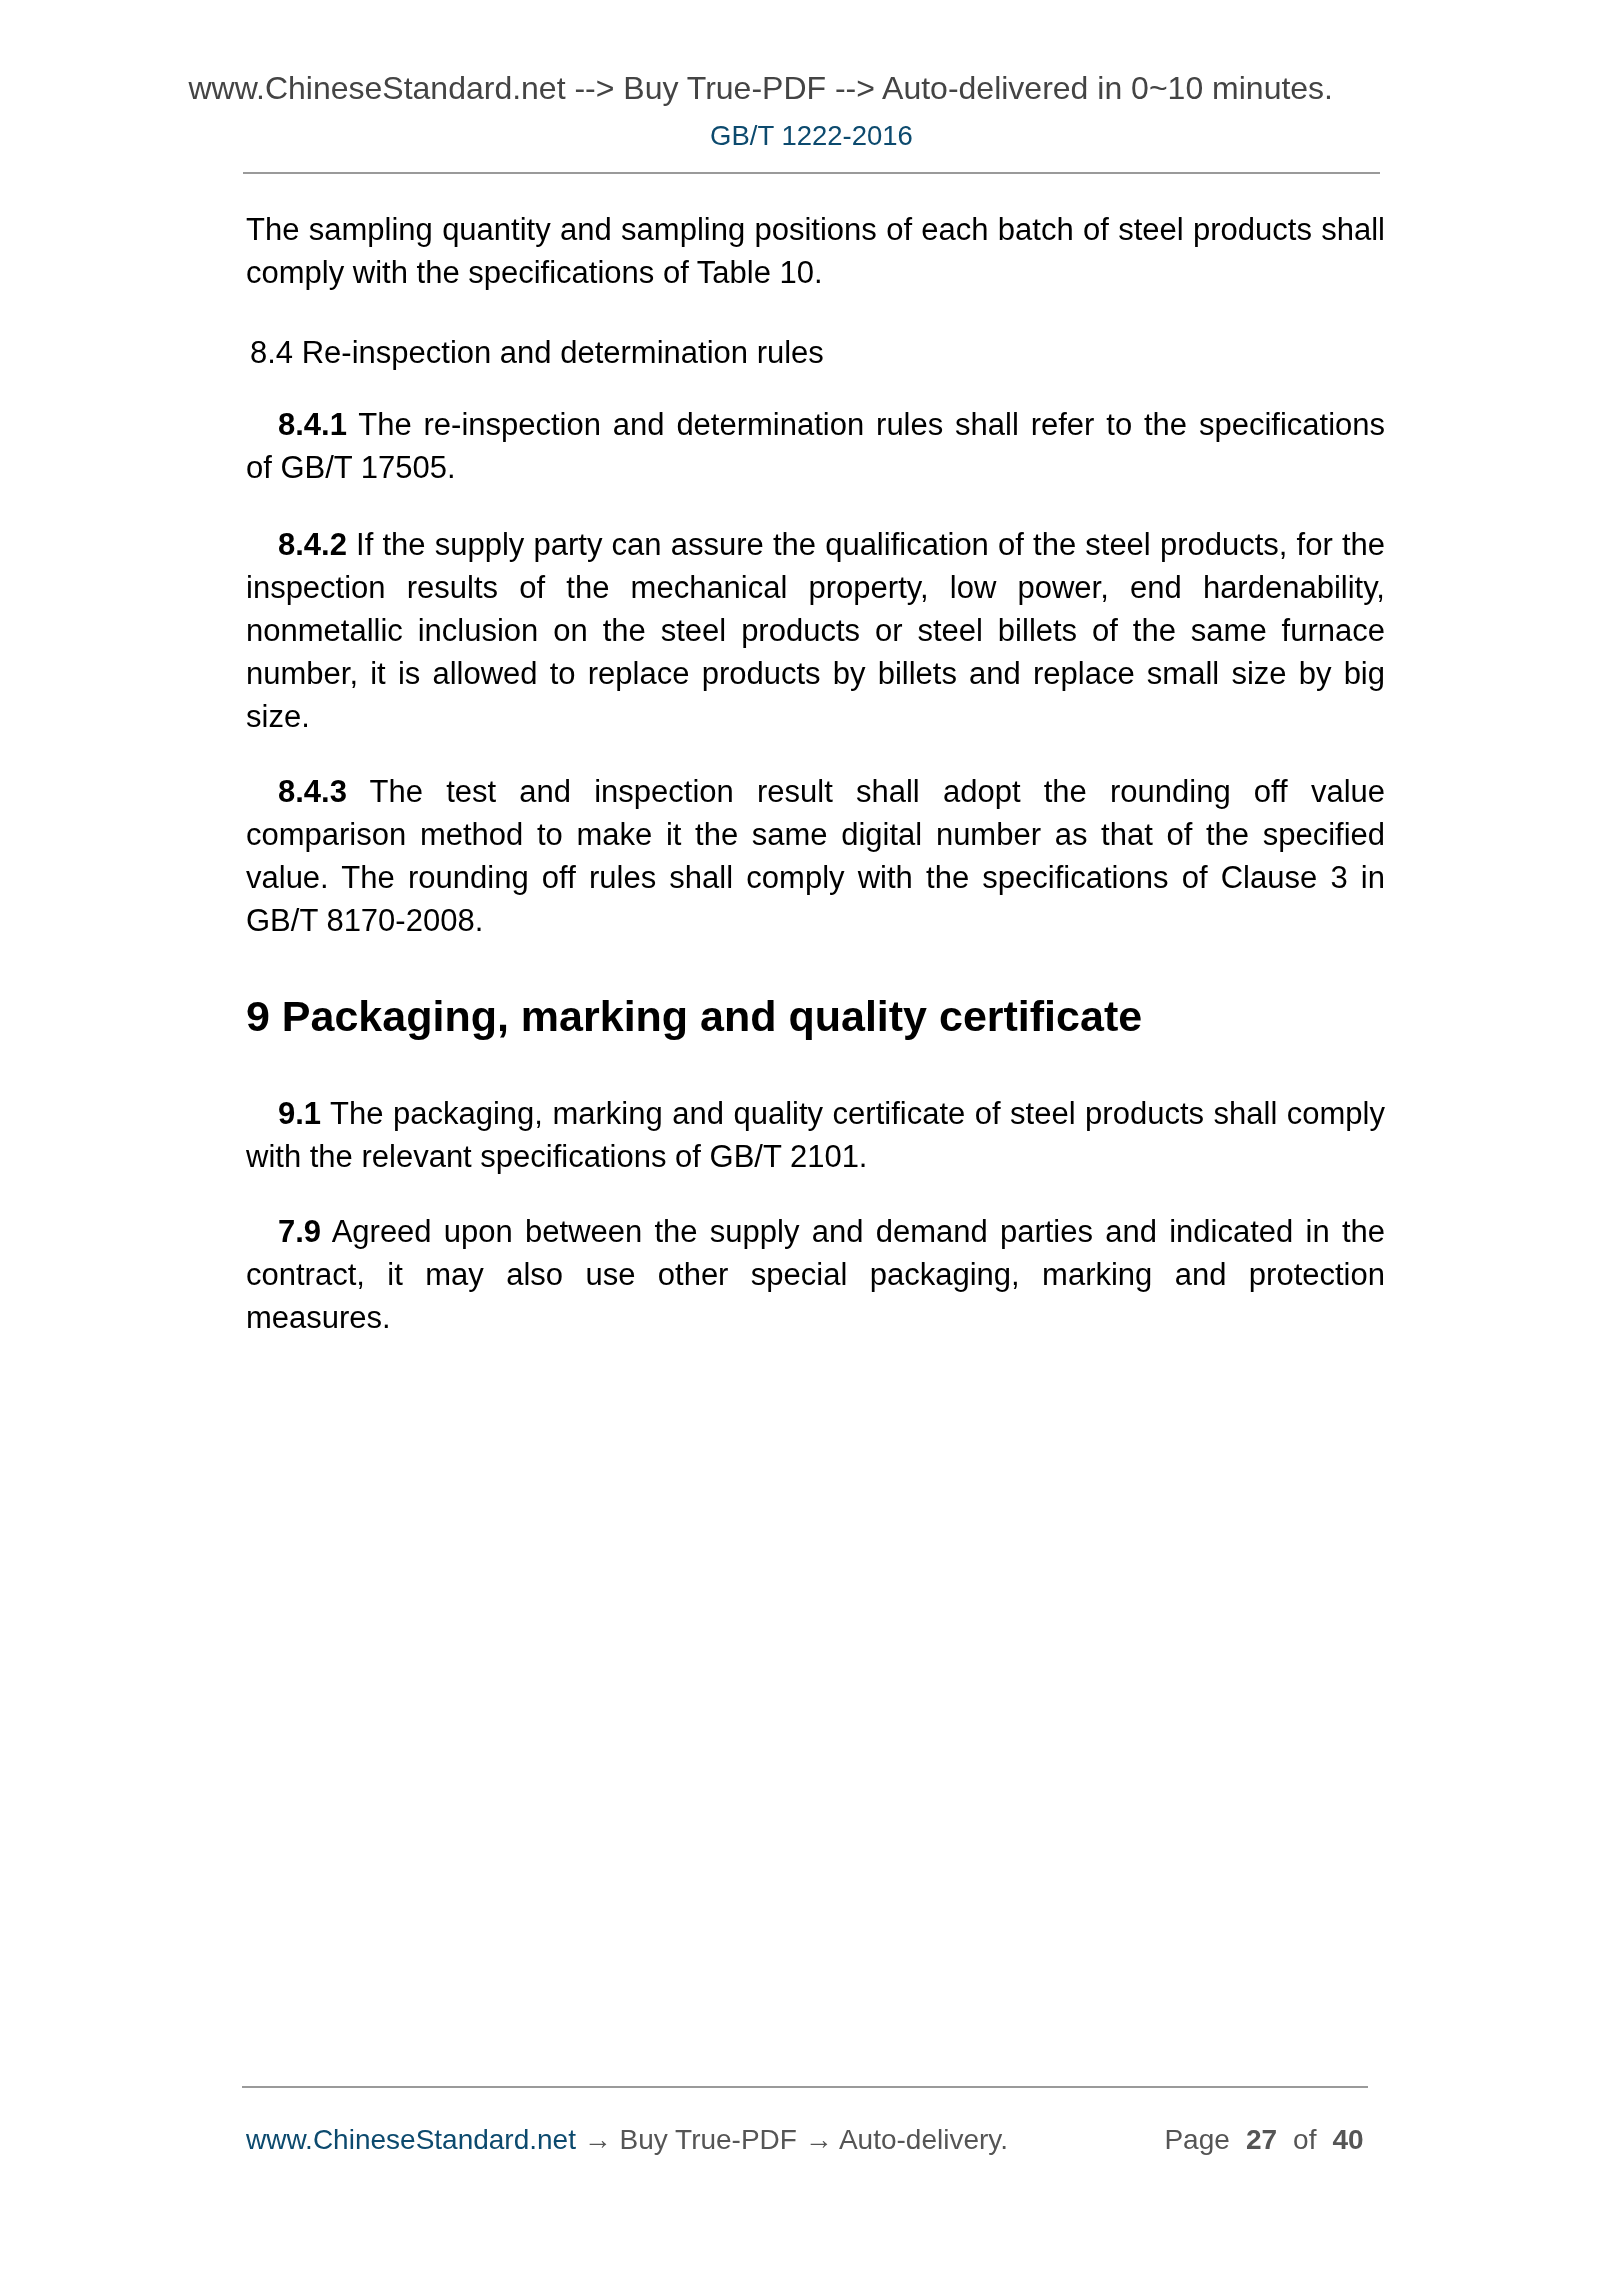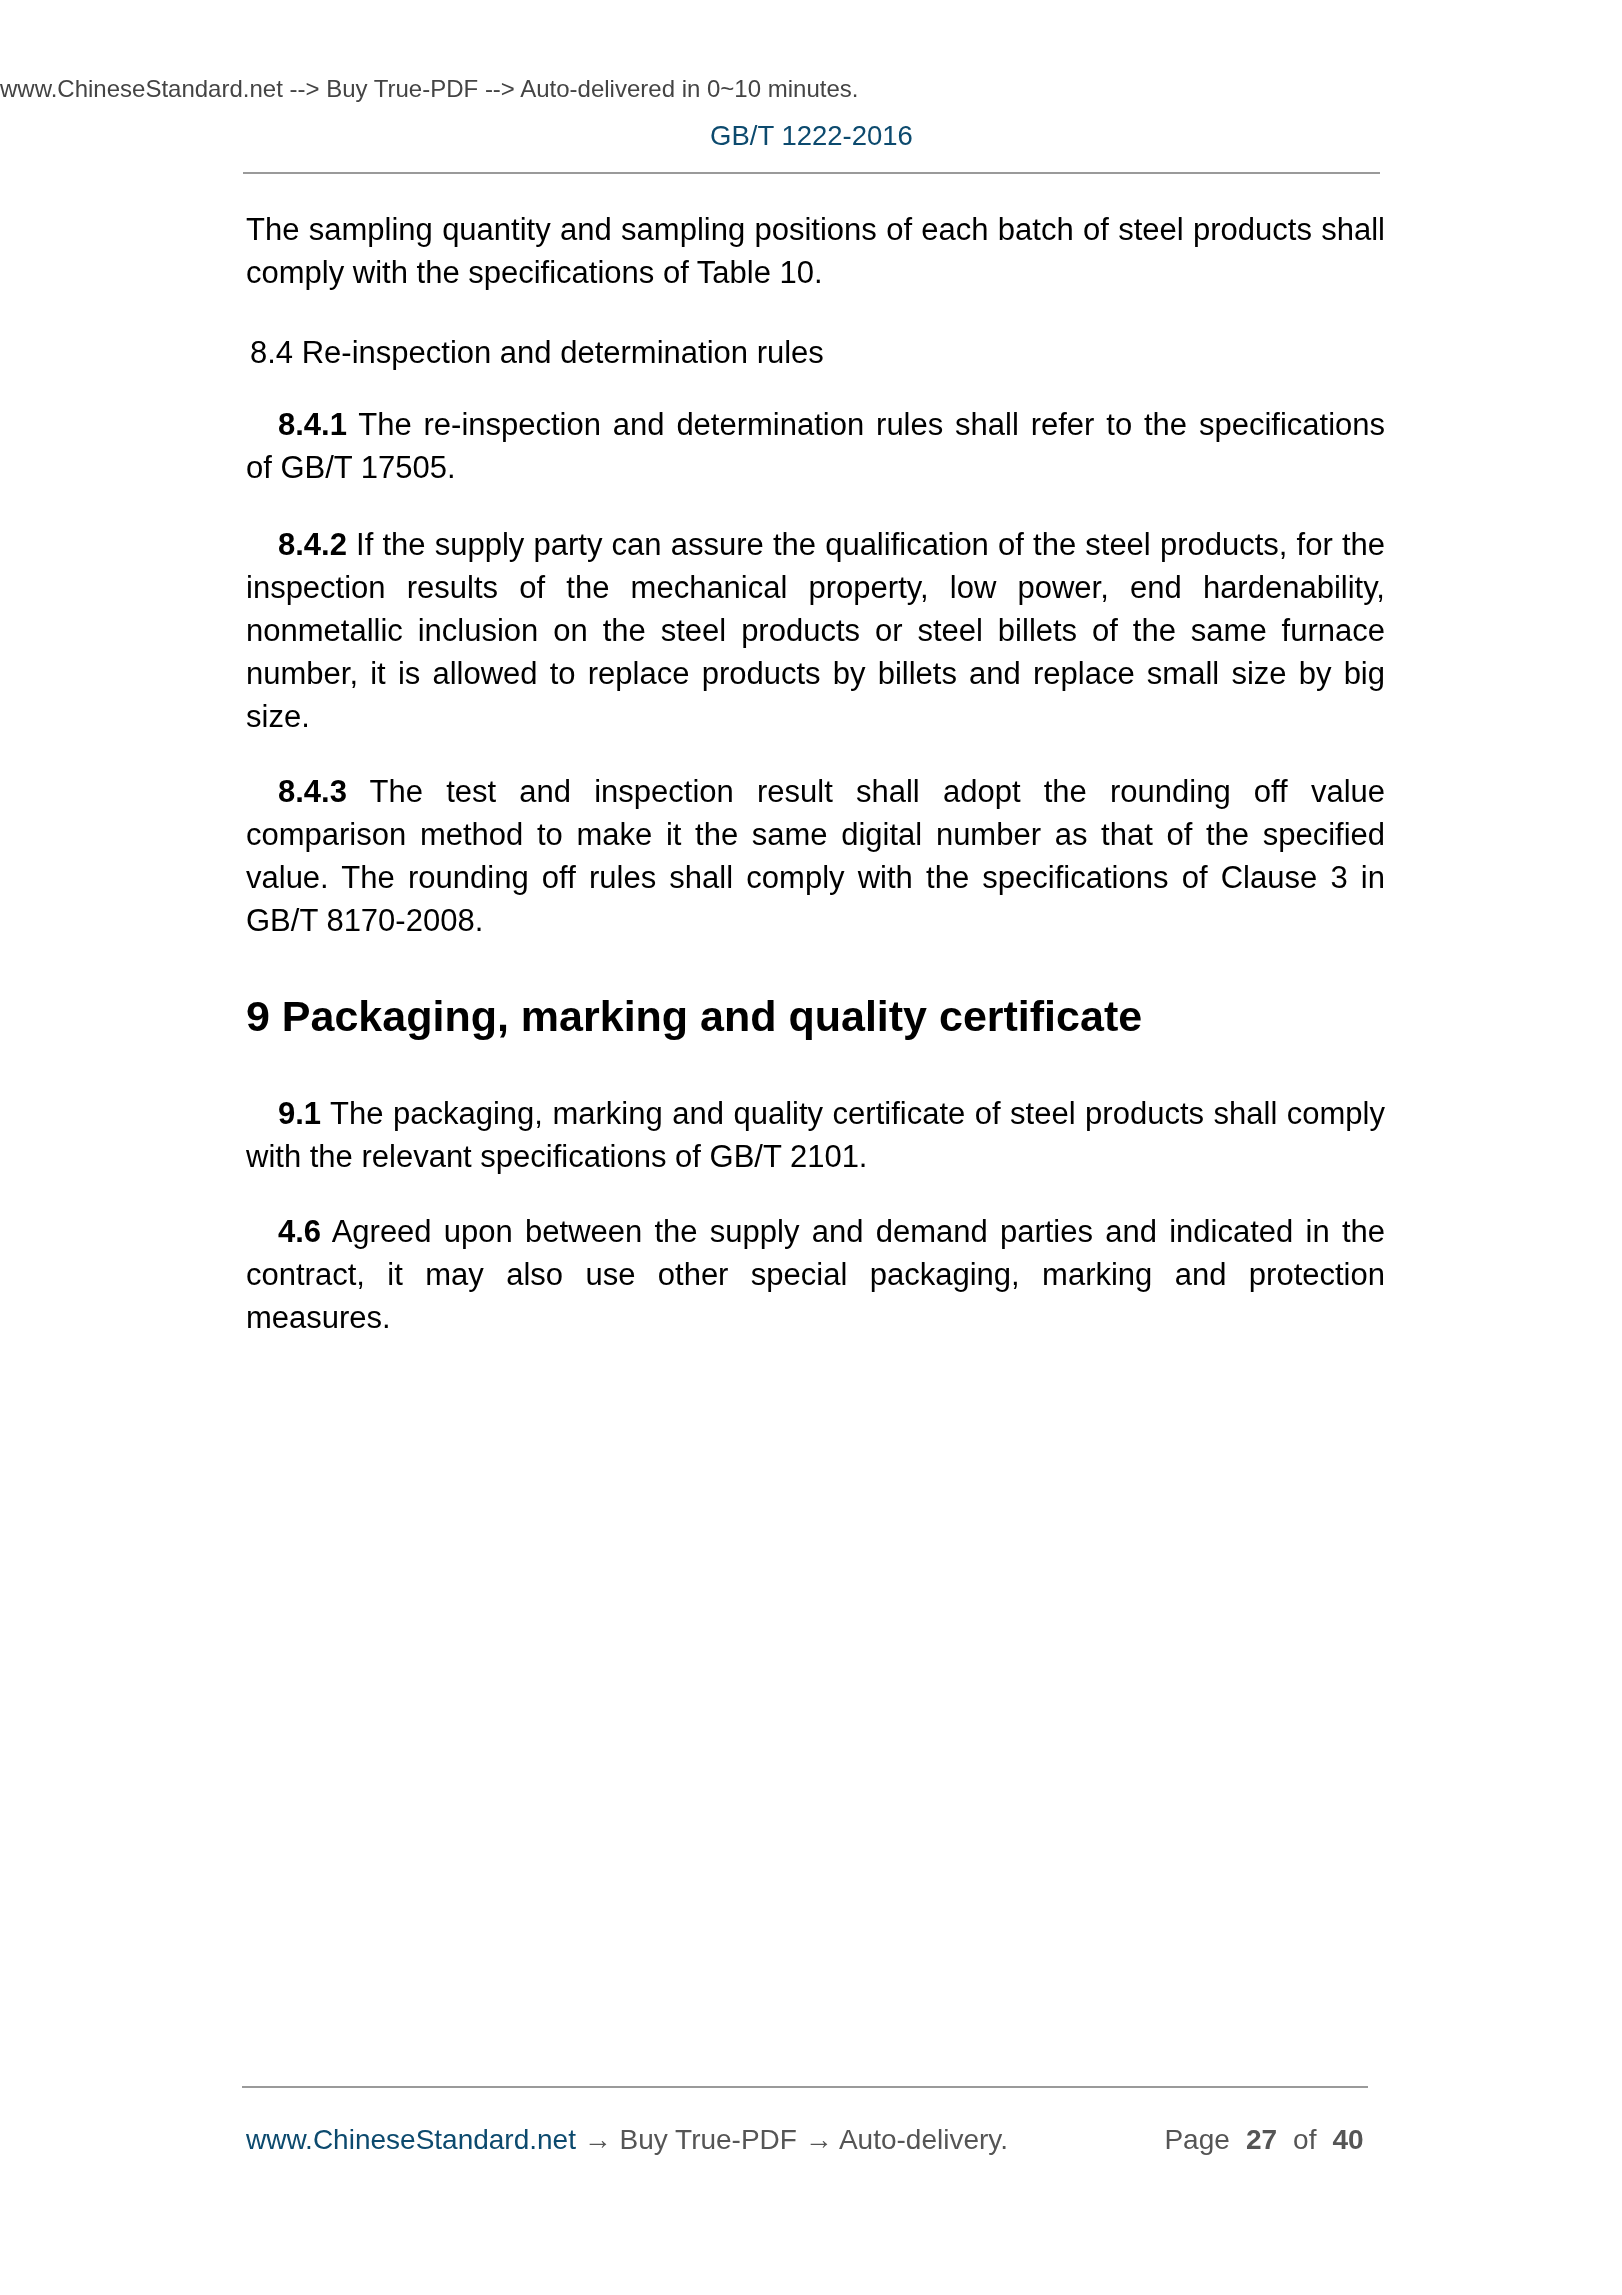--- a/index.html
+++ b/index.html
@@ -1,19 +1,19 @@
 <!DOCTYPE html>
 <html style="font-size:13.3px"><head>
 <meta charset="utf-8">
 <style>
   html, body { margin:0; padding:0; background:#ffffff; }
   body { width:1623px; height:2295px; position:relative; overflow:hidden;
          font-family:"Liberation Sans", sans-serif; color:#000; }
-  .hdr1 { position:absolute; left:0; width:1333px; top:67px; text-align:left;
-          font-size:24px; color:#444; line-height:43px; }
+  .hdr1 { position:absolute; left:0; width:1333px; top:67px; text-align:right;
+          font-size:32px; color:#444; line-height:43px; }
   .hdr2 { position:absolute; left:0; width:1623px; top:118px; text-align:center;
           font-size:27.5px; color:#0c4a6e; line-height:35px; }
   .rule { position:absolute; height:1.7px; background:#9a9a9a; }
   .col { position:absolute; left:246px; width:1139px; }
   p.body { margin:0; font-size:31px; line-height:43px; text-align:justify; }
   p.body b { font-weight:bold;margin-left:32px; }
   .h3 { margin:4px; font-size:31px; font-weight:normal; line-height:43px; }
   .h2 { margin:0; font-size:43px; font-weight:bold; line-height:53px; }
   .footer { position:absolute; top:2120px; left:246px; width:1121px; height:40px;
             font-size:28px; color:#555; line-height:40px; }
@@ -51,21 +51,21 @@
 
 <div class="col" style="top:990px;">
   <p class="h2">9 Packaging, marking and quality certificate</p>
 </div>
 
 <div class="col" style="top:1092px;">
   <p class="body"><b>9.1</b><span> The packaging, marking and quality certificate of steel products shall comply with the relevant specifications of GB/T 2101.</span></p>
 </div>
 
 <div class="col" style="top:1210px;">
-  <p class="body"><b>4.6</b><span> Agreed upon between the supply and demand parties and indicated in the contract, it may also use other special packaging, marking and protection measures.</span></p>
+  <p class="body"><b>7.9</b><span> Agreed upon between the supply and demand parties and indicated in the contract, it may also use other special packaging, marking and protection measures.</span></p>
 </div>
 
 <div class="rule" style="top:2086px; left:242px; width:1126px;"></div>
 
 <div class="footer">
   <a class="link">www.ChineseStandard.net</a><span> → Buy True-PDF → Auto-delivery.</span>
   <span class="page">
     <span>Page</span><span class="gap"></span>
     <b>27</b><span class="gap"></span>
     <span>of</span><span class="gap"></span>

